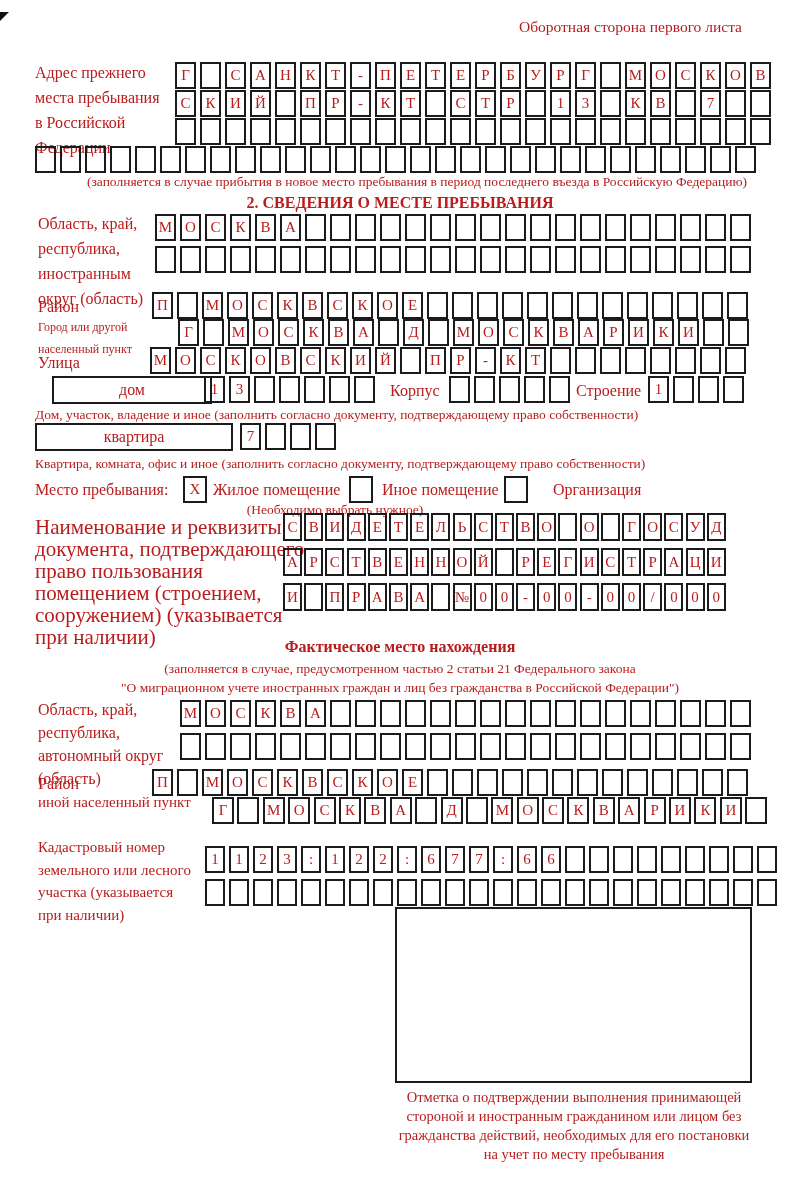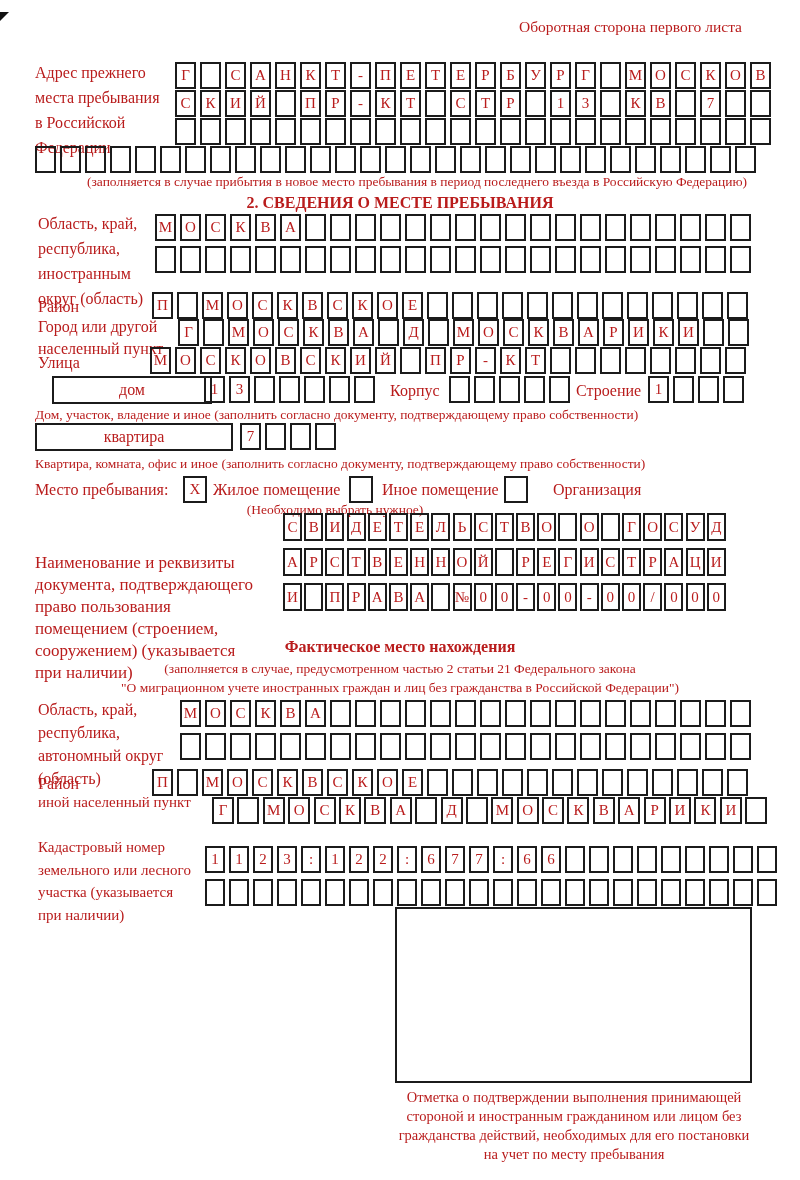--- a/index.html
+++ b/index.html
@@ -232,21 +232,21 @@
       <span class="cell"></span>
       <span class="cell"></span>
       <span class="cell"></span>
       <span class="cell"></span>
       <span class="cell"></span>
       <span class="cell"></span>
       <span class="cell"></span>
       <span class="cell"></span>
     </div>
 
-  <div class="abs" style="left:38px;top:316px;font-size:16px;line-height:22px;">
+  <div class="abs" style="left:38px;top:316px;font-size:12px;line-height:22px;">
     <div>Город или другой</div>
     <div>населенный пункт</div>
   </div>
   <div class="abs cells" style="left:178px;top:319px;">
       <span class="cell">Г</span>
       <span class="cell"></span>
       <span class="cell">М</span>
       <span class="cell">О</span>
       <span class="cell">С</span>
       <span class="cell">К</span>
@@ -335,21 +335,21 @@
 
   <div class="abs lbl" style="left:35px;top:477px;">Место пребывания:</div>
   <div class="abs checkbox" style="left:183px;top:476px;">X</div>
   <div class="abs lbl" style="left:213px;top:477px;">Жилое помещение</div>
   <div class="abs checkbox" style="left:349px;top:476px;"></div>
   <div class="abs lbl" style="left:382px;top:477px;">Иное помещение</div>
   <div class="abs checkbox" style="left:504px;top:476px;"></div>
   <div class="abs lbl" style="left:553px;top:477px;">Организация</div>
   <div class="abs cap center" style="left:35px;width:600px;top:502px;">(Необходимо выбрать нужное)</div>
 
-  <div class="abs lbl-sm" style="left:35px;top:516px;font-size:17px;margin-top:36px;">
+  <div class="abs lbl-sm" style="left:35px;top:516px;font-size:21px;">
     <div>Наименование и реквизиты</div>
     <div>документа, подтверждающего</div>
     <div>право пользования</div>
     <div>помещением (строением,</div>
     <div>сооружением) (указывается</div>
     <div>при наличии)</div>
   </div>
   <div class="abs cells cells-doc" style="left:283px;top:513px;">
       <span class="cell">С</span>
       <span class="cell">В</span>

